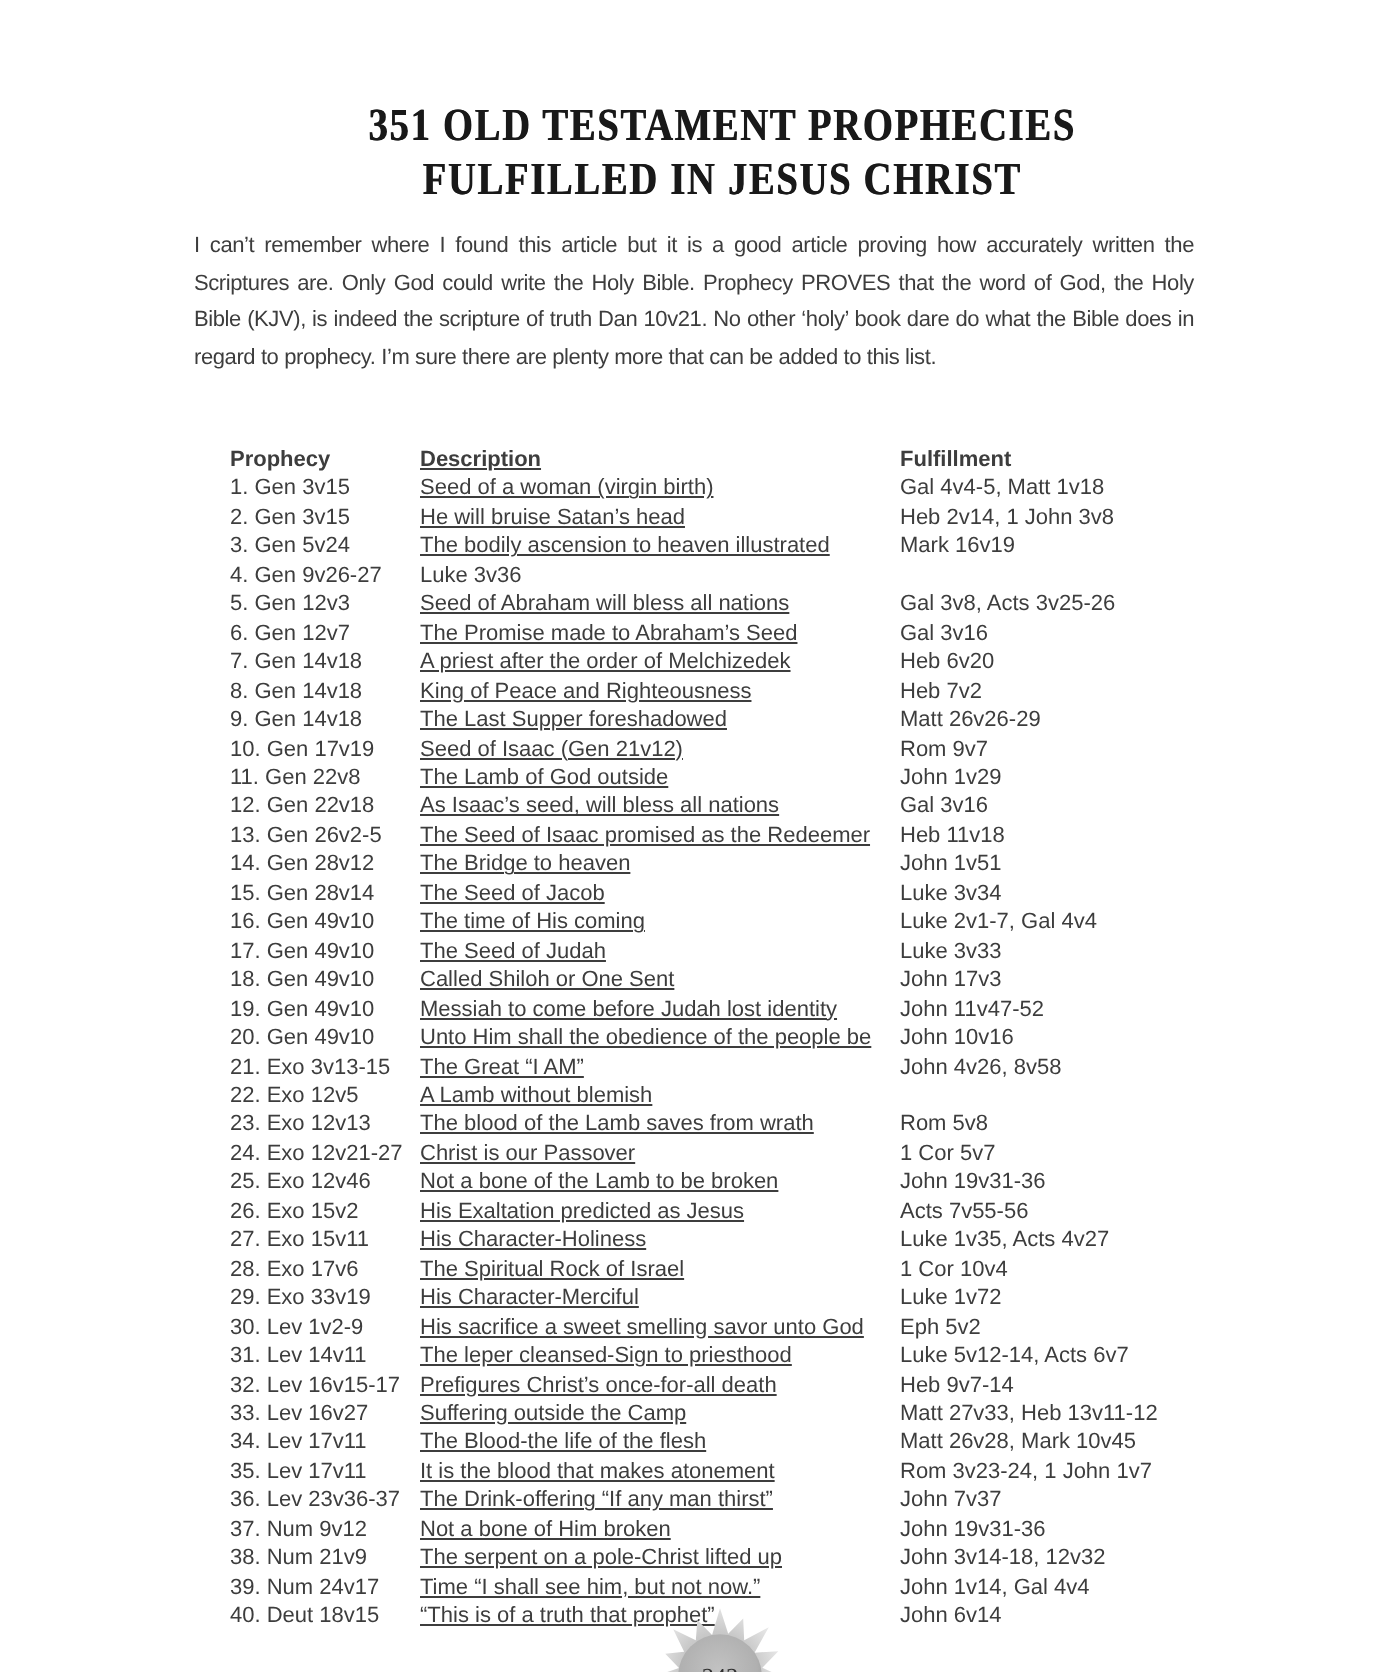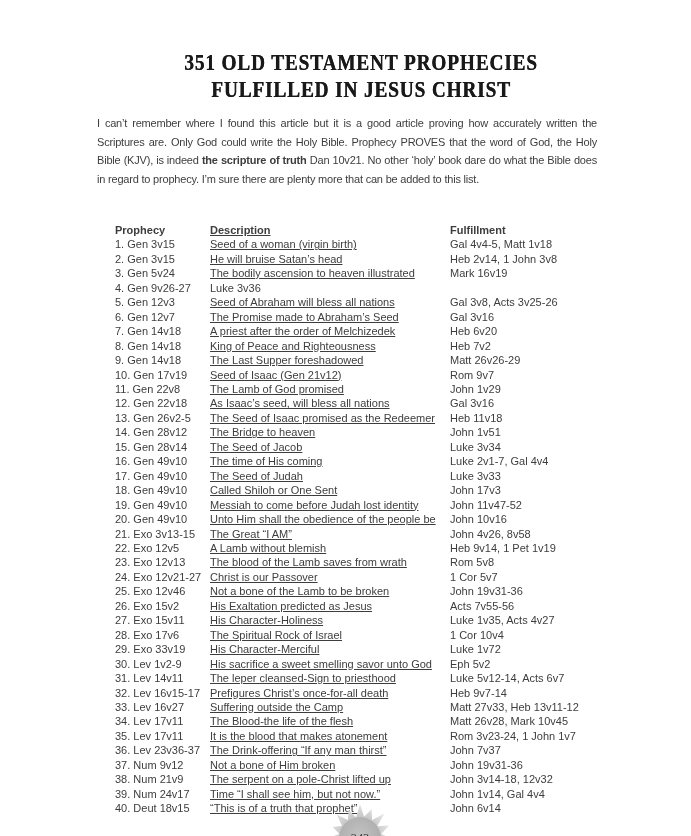--- a/index.html
+++ b/index.html
@@ -33,21 +33,21 @@
   .intro {
     position: absolute;
     left: 97px; top: 74px; width: 500px;
     margin: 0;
     font-size: 11px;
     line-height: 18.6px;
     letter-spacing: -0.2px;
     text-align: justify;
     color: #3d3d3d;
   }
-  .intro b { font-weight: bold; }
+  .intro b { font-weight: normal; }
   .ptable {
     position: absolute;
     left: 95px; top: 183px; width: 560px;
     font-size: 11px;
     color: #3d3d3d;
   }
   .row { display: flex; line-height: 14.45px; white-space: nowrap; }
   .row.head { font-weight: bold; }
   .c0 { width: 95px;  flex: none; padding-left: 20px; }
   .c1 { width: 240px; flex: none; text-decoration: underline; }
@@ -138,21 +138,21 @@
         </div>
 
         <div class="row">
           <span class="c0">10. Gen 17v19</span>
           <span class="c1">Seed of Isaac (Gen 21v12)</span>
           <span class="c2">Rom 9v7</span>
         </div>
 
         <div class="row">
           <span class="c0">11. Gen 22v8</span>
-          <span class="c1">The Lamb of God promised</span>
+          <span class="c1">The Lamb of God outside</span>
           <span class="c2">John 1v29</span>
         </div>
 
         <div class="row">
           <span class="c0">12. Gen 22v18</span>
           <span class="c1">As Isaac’s seed, will bless all nations</span>
           <span class="c2">Gal 3v16</span>
         </div>
 
         <div class="row">
@@ -205,21 +205,20 @@
 
         <div class="row">
           <span class="c0">21. Exo 3v13-15</span>
           <span class="c1">The Great “I AM”</span>
           <span class="c2">John 4v26, 8v58</span>
         </div>
 
         <div class="row">
           <span class="c0">22. Exo 12v5</span>
           <span class="c1">A Lamb without blemish</span>
-          <span class="c2">Heb 9v14, 1 Pet 1v19</span>
         </div>
 
         <div class="row">
           <span class="c0">23. Exo 12v13</span>
           <span class="c1">The blood of the Lamb saves from wrath</span>
           <span class="c2">Rom 5v8</span>
         </div>
 
         <div class="row">
           <span class="c0">24. Exo 12v21-27</span>

